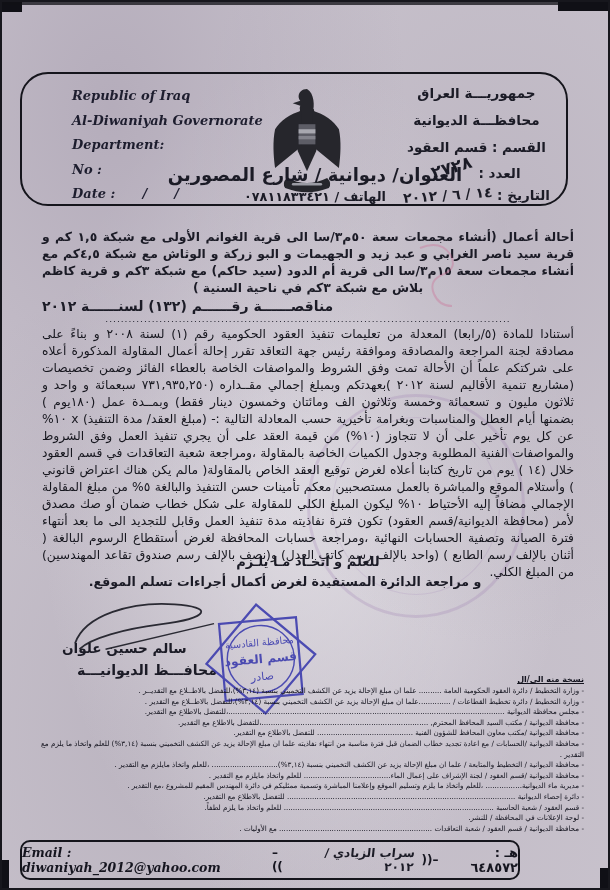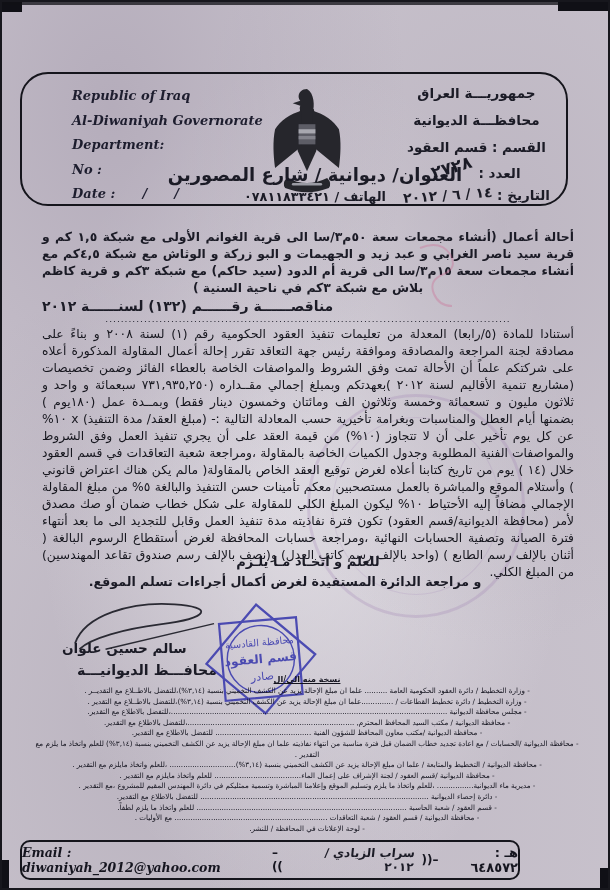--- a/index.html
+++ b/index.html
@@ -56,21 +56,21 @@
   .doodle{ position:absolute; left:408px; top:238px; }
   
   .sig-scribble{ position:absolute; left:62px; top:596px; transform:rotate(-4deg); }
   .sig-name{ position:absolute; left:60px; top:638px; width:176px; text-align:left;
     font-weight:bold; font-size:13.6px; }
   .sig-title{ position:absolute; left:50px; top:660px; width:190px; text-align:center;
     font-weight:bold; font-size:14.2px; letter-spacing:.5px; }
   .stamp{ position:absolute; left:198px; top:594px; transform:rotate(-5deg); opacity:.9; }
   
   .distribution{ position:absolute; left:28px; right:24px; top:672px; font-size:7.2px;
-    line-height:10.6px; color:#14141f;text-align:center; }
+    line-height:10.6px; color:#14141f; }
   .dist-heading{ font-weight:bold; font-size:8px; text-decoration:underline; line-height:12px; }
   .dist-line{ white-space:normal; }
   
   .footer-bar{ position:absolute; left:18px; top:838px; width:500px; height:40px;
     border:2.5px solid #15151c; border-radius:10px; display:flex; align-items:center;
     justify-content:center; gap:7px; color:#15151f; }
   .footer-email{ font-family:"DejaVu Serif", serif; font-style:italic; font-weight:bold; font-size:12.5px; }
   .footer-name{ font-size:12px; font-weight:600; transform:skewX(-6deg); }
   .footer-sep{ font-weight:bold; font-size:12px; }
   .footer-phone{ direction:rtl; font-weight:bold; font-size:13px; }
@@ -173,22 +173,22 @@
     <div class="dist-line">- وزارة التخطيط / دائرة تخطيط القطاعات / ..............علما ان مبلغ الإحالة يزيد عن الكشف التخميني بنسبة (٣,١٤%)،للتفضل بالاطــلاع مع التقدير .</div>
     <div class="dist-line">- مجلس محافظة الديوانية .........................................................................................................................،للتفضل بالاطلاع مع التقدير.</div>
     <div class="dist-line">- محافظة الديوانية / مكتب السيد المحافظ المحترم, .........................................................................،للتفضل بالاطلاع مع التقدير.</div>
     <div class="dist-line">- محافظة الديوانية /مكتب معاون المحافظ للشؤون الفنية .......................................... للتفضل بالاطلاع مع التقدير.</div>
     <div class="dist-line">- محافظة الديوانية /الحسابات / مع اعادة تجديد خطاب الضمان قبل فترة مناسبة من انتهاء نفاذيته  علما ان مبلغ الإحالة يزيد عن الكشف التخميني بنسبة (٣,١٤%) للعلم واتخاذ ما يلزم مع التقدير .</div>
     <div class="dist-line">- محافظة الديوانية / التخطيط والمتابعة /   علما ان مبلغ الإحالة يزيد عن الكشف التخميني بنسبة (٣,١٤%)............................. ،للعلم واتخاذ مايلزم مع التقدير .</div>
     <div class="dist-line">- محافظة الديوانية /قسم العقود / لجنة الإشراف على إعمال الماء...................................... للعلم واتخاذ مايلزم مع التقدير .</div>
     <div class="dist-line">- مديرية ماء الديوانية................ ،للعلم واتخاذ ما يلزم وتسليم الموقع وإعلامنا المباشرة وتسمية ممثليكم في دائرة المهندس المقيم للمشروع ،مع التقدير .</div>
     <div class="dist-line">- دائرة إحصاء الديوانية .................................................................................................... للتفضل بالاطلاع مع التقدير.</div>
     <div class="dist-line">- قسم العقود / شعبة الحاسبة ............................................................................................ للعلم واتخاذ ما يلزم لطفاً.</div>
+    <div class="dist-line">- لوحة الإعلانات في المحافظة / للنشر.</div>
     <div class="dist-line">- محافظة الديوانية / قسم العقود / شعبة التعاقدات ................................................................... مع الأوليات .</div>
-    <div class="dist-line">- لوحة الإعلانات في المحافظة / للنشر.</div>
   </div>
 
   <div class="footer-bar">
     <span class="footer-email">Email : diwaniyah_2012@yahoo.com</span>
     <span class="footer-sep">–((</span>
     <span class="footer-name rtl">سراب الزيادي / ٢٠١٢</span>
     <span class="footer-sep">))–</span>
     <span class="footer-phone">هـ : ٦٤٨٥٧٢</span>
   </div>
 

